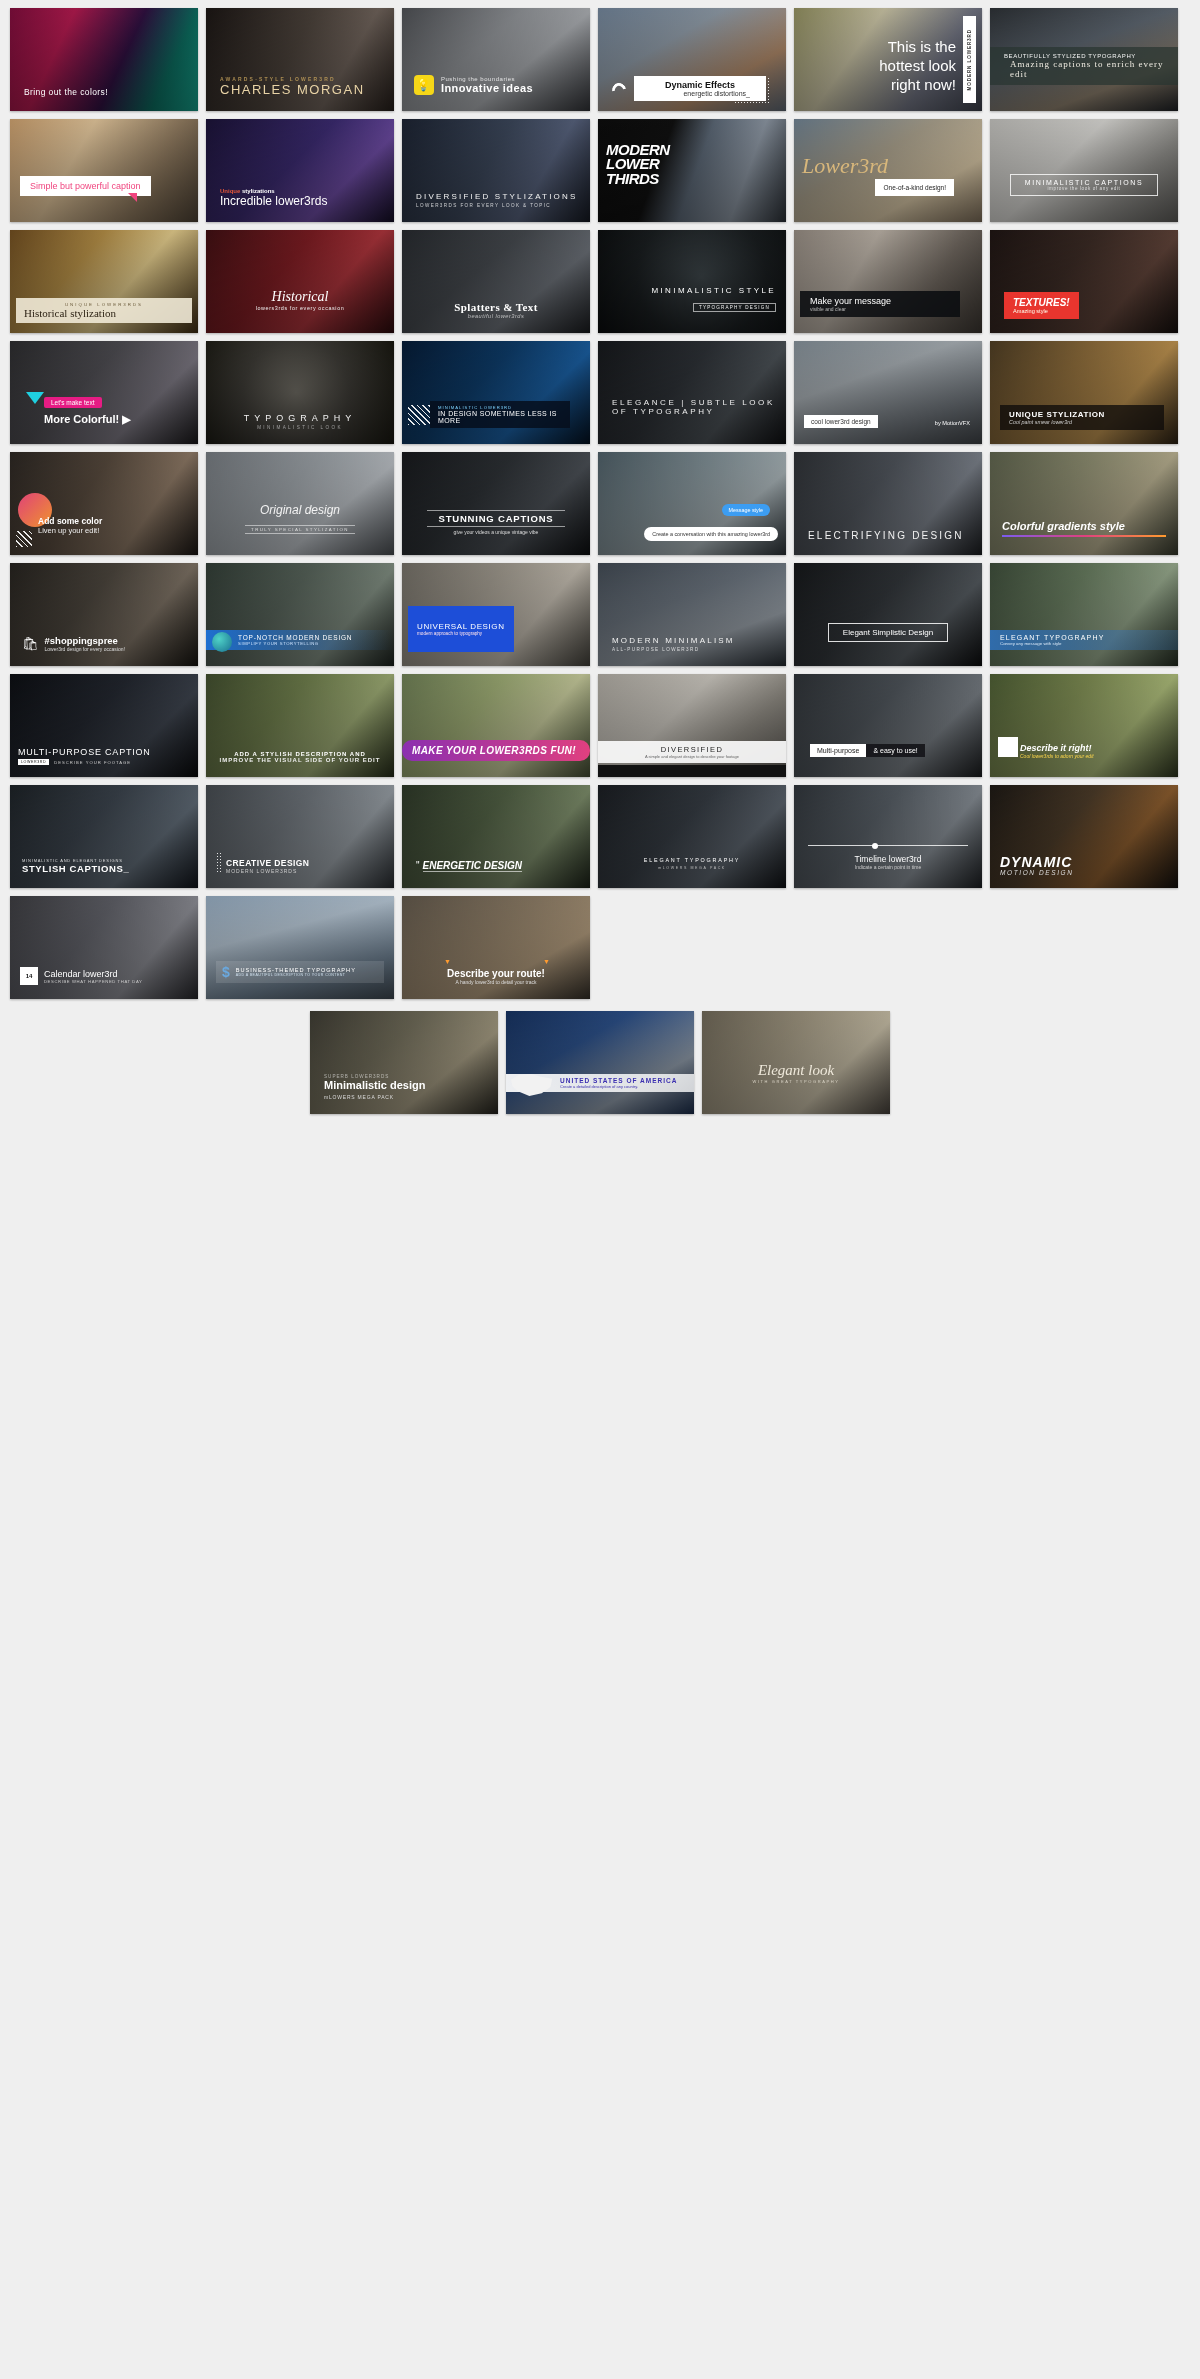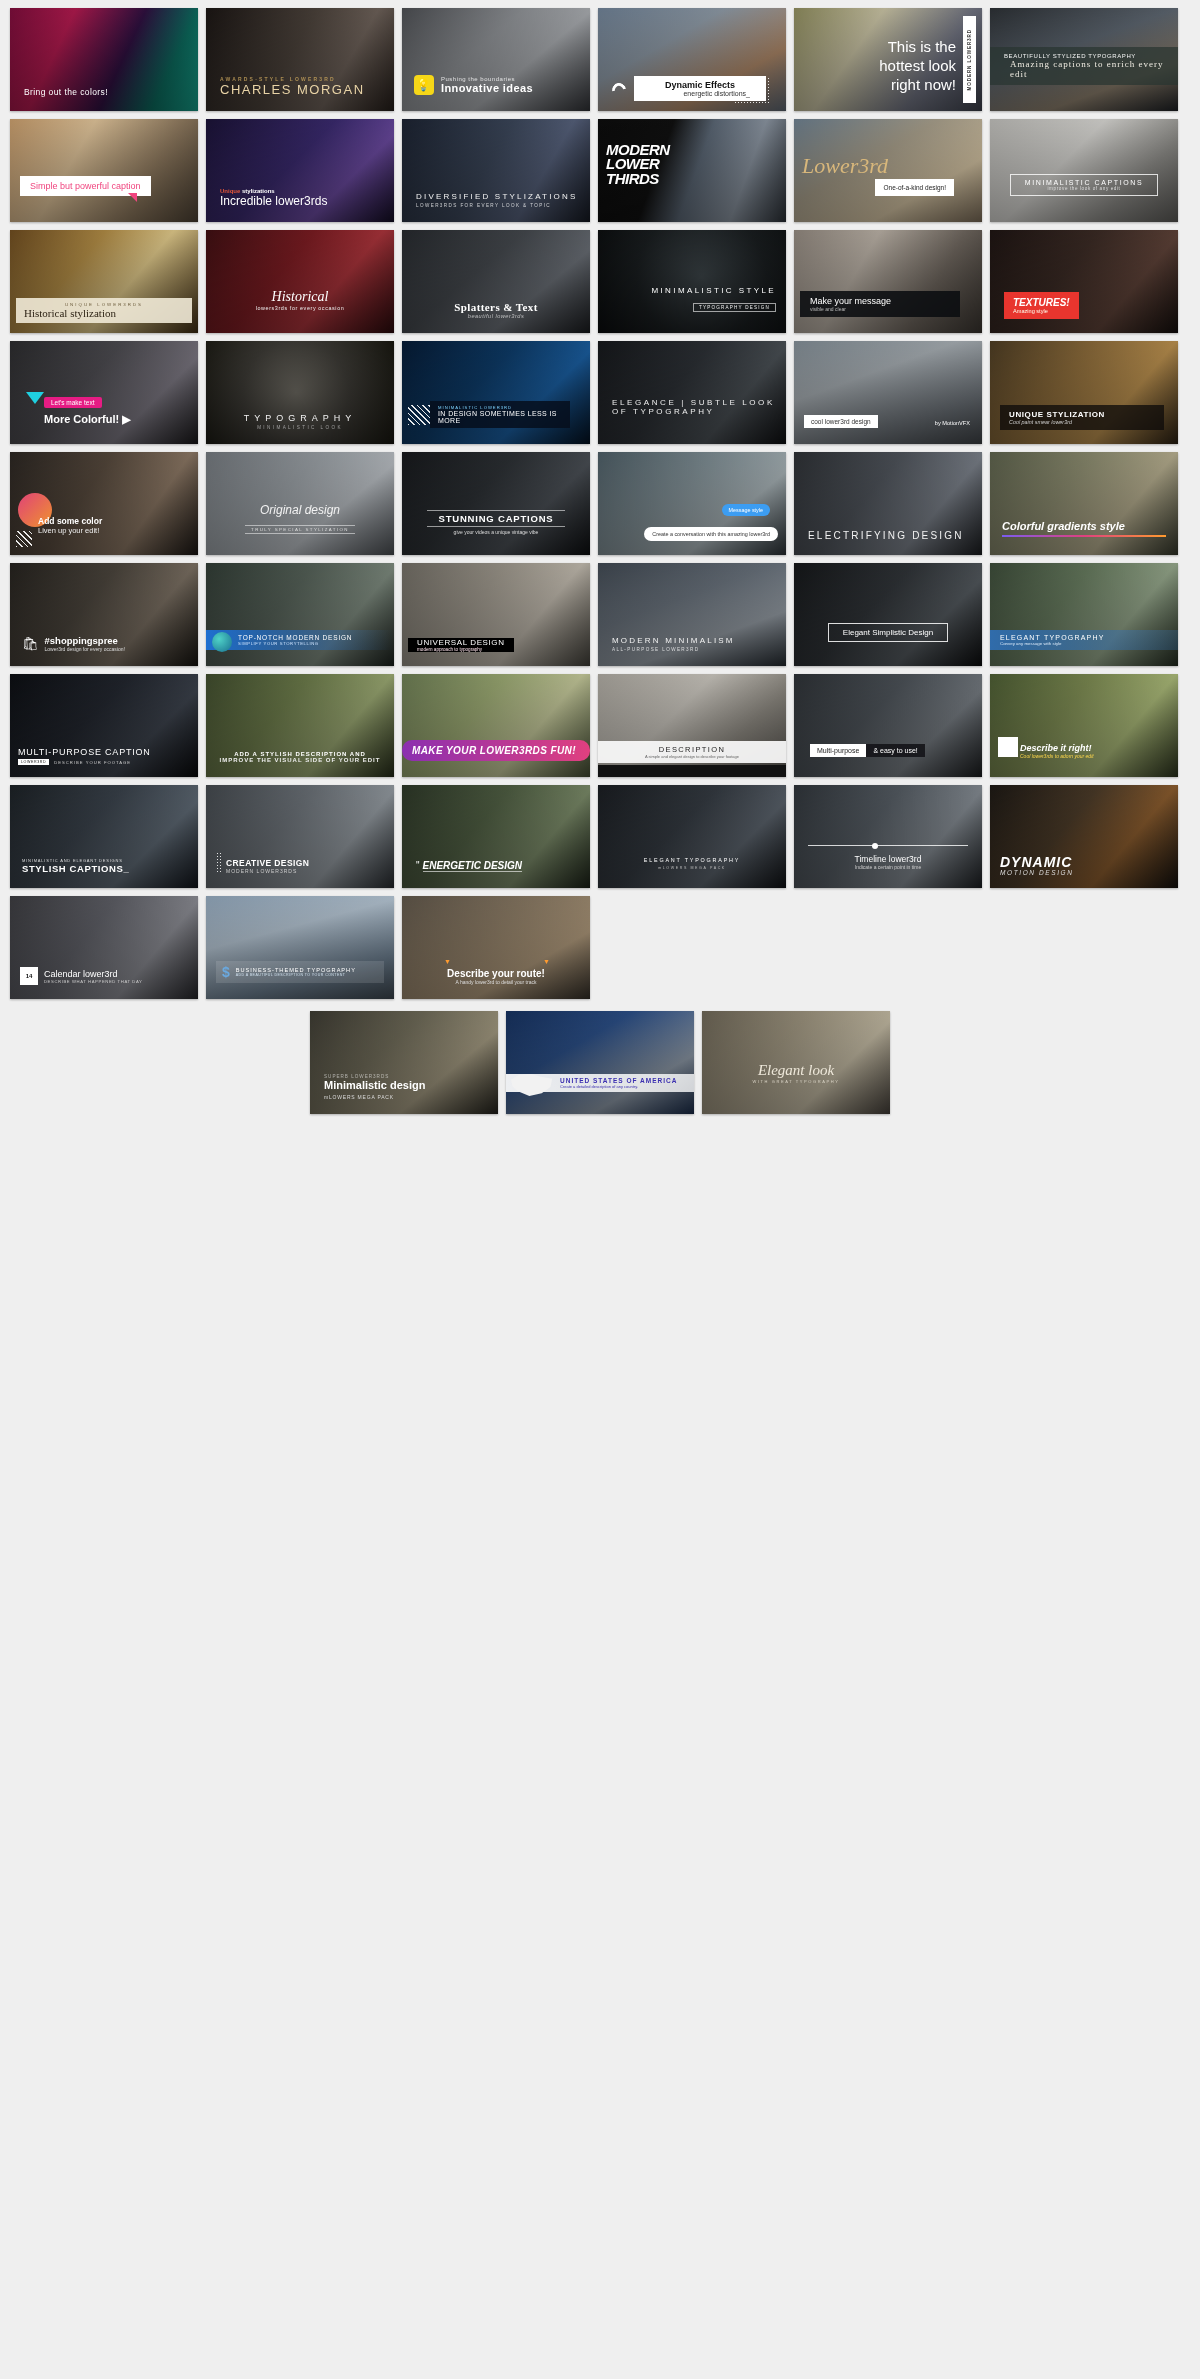--- a/index.html
+++ b/index.html
@@ -406,21 +406,21 @@
           <div style="color:#fff;font-size:6.5px;letter-spacing:.8px;">TOP-NOTCH MODERN DESIGN</div>
           <div style="color:#cfe4ff;font-size:4.2px;letter-spacing:.6px;">SIMPLIFY YOUR STORYTELLING</div>
         </div>
         <div style="position:absolute;z-index:4;left:6px;bottom:14px;width:20px;height:20px;border-radius:50%;background:radial-gradient(circle at 35% 35%,#4fd2c8,#18708f);"></div>
       </div>
     </div>
     <div class="card">
       <div class="bg" style="background: linear-gradient(130deg, rgb(110, 106, 98) 0%, rgb(155, 149, 138) 38%, rgb(192, 185, 173) 66%, rgb(66, 64, 58) 100%);"></div>
       <div class="veil"></div>
       <div>
-        <div class="cap" style="left:6px;bottom:14px;background:#000000;padding:0 9px;margin-top:44px;">
+        <div class="cap" style="left:6px;bottom:14px;background:#1d4ed8;padding:16px 9px;margin-top:44px;">
           <div style="color:#fff;font-size:8px;letter-spacing:.6px;">UNIVERSAL DESIGN</div>
           <div style="color:#ffe3ec;font-size:4.6px;">modern approach to typography</div>
         </div>
       </div>
     </div>
     <div class="card">
       <div class="bg" style="background: linear-gradient(160deg, rgb(62, 70, 79) 0%, rgb(105, 114, 124) 38%, rgb(152, 160, 168) 68%, rgb(38, 44, 50) 100%);"></div>
       <div class="veil"></div>
       <div>
         <div class="cap c-left2">
@@ -478,21 +478,21 @@
         <div class="cap" style="left:0;right:0;bottom:16px;background:linear-gradient(90deg,#8b2fb0,#e0407f);padding:5px 10px;border-radius:10px;">
           <div style="color:#fff;font-weight:700;font-size:10px;font-style:italic;letter-spacing:.4px;">MAKE YOUR LOWER3RDS FUN!</div>
         </div>
       </div>
     </div>
     <div class="card">
       <div class="bg" style="background: linear-gradient(135deg, rgb(168, 164, 156) 0%, rgb(201, 197, 189) 40%, rgb(142, 138, 130) 70%, rgb(93, 90, 85) 100%);"></div>
       <div class="veil"></div>
       <div>
         <div class="cap" style="left:0;right:0;bottom:14px;background:rgba(250,250,250,.93);padding:4px 10px;text-align:center;">
-          <div style="color:#222;font-size:7.5px;letter-spacing:1.4px;">DESCRIPTION</div>
+          <div style="color:#222;font-size:7.5px;letter-spacing:1.4px;">DIVERSIFIED</div>
           <div style="color:#666;font-size:4px;">A simple and elegant design to describe your footage</div>
         </div>
         <div style="position:absolute;left:0;right:0;bottom:0;height:12px;background:#121212;z-index:2;"></div>
       </div>
     </div>
     <div class="card">
       <div class="bg" style="background: linear-gradient(135deg, rgb(44, 48, 52) 0%, rgb(76, 82, 88) 40%, rgb(118, 124, 130) 70%, rgb(26, 28, 30) 100%);"></div>
       <div class="veil"></div>
       <div>
         <div class="cap" style="left:16px;bottom:20px;display:flex;">

